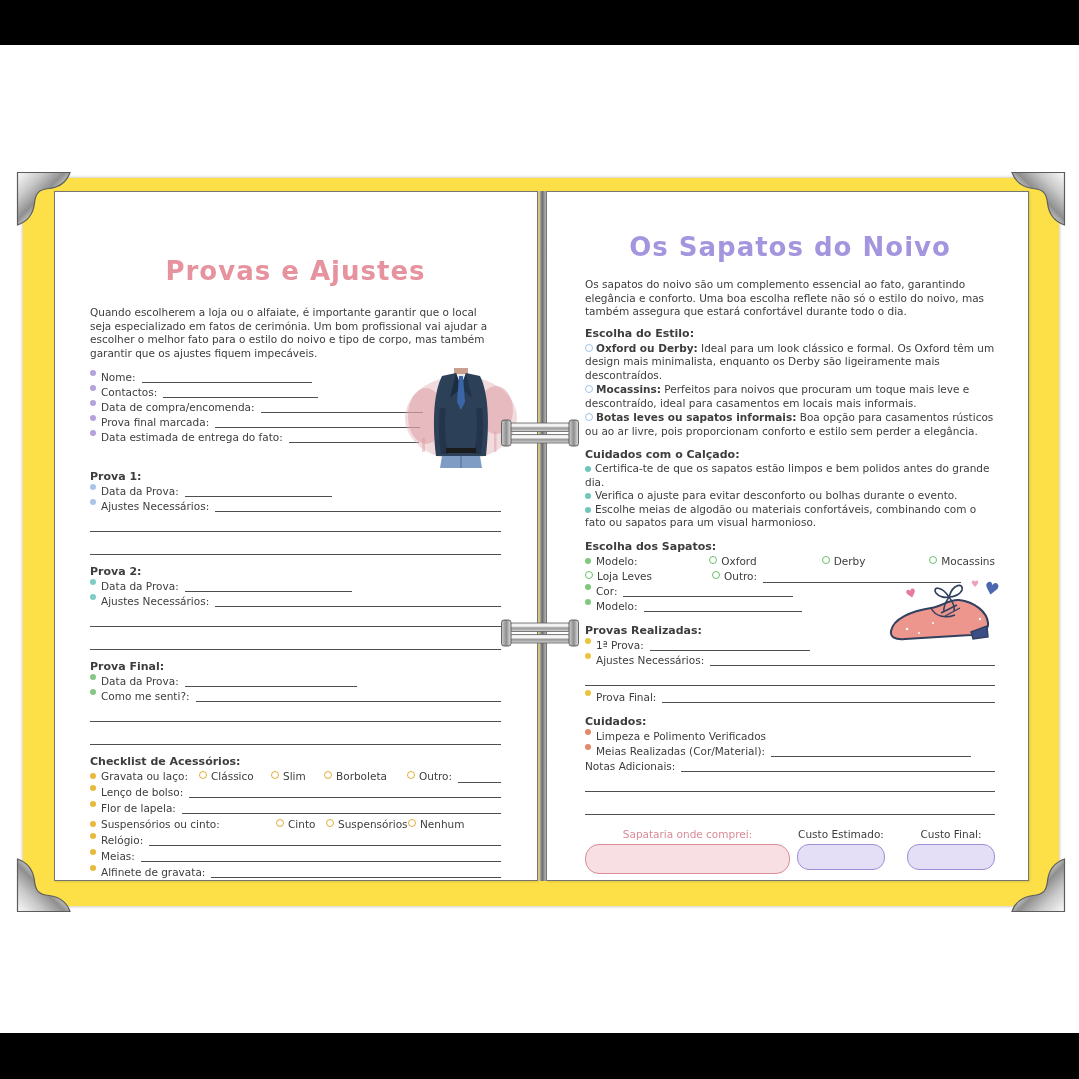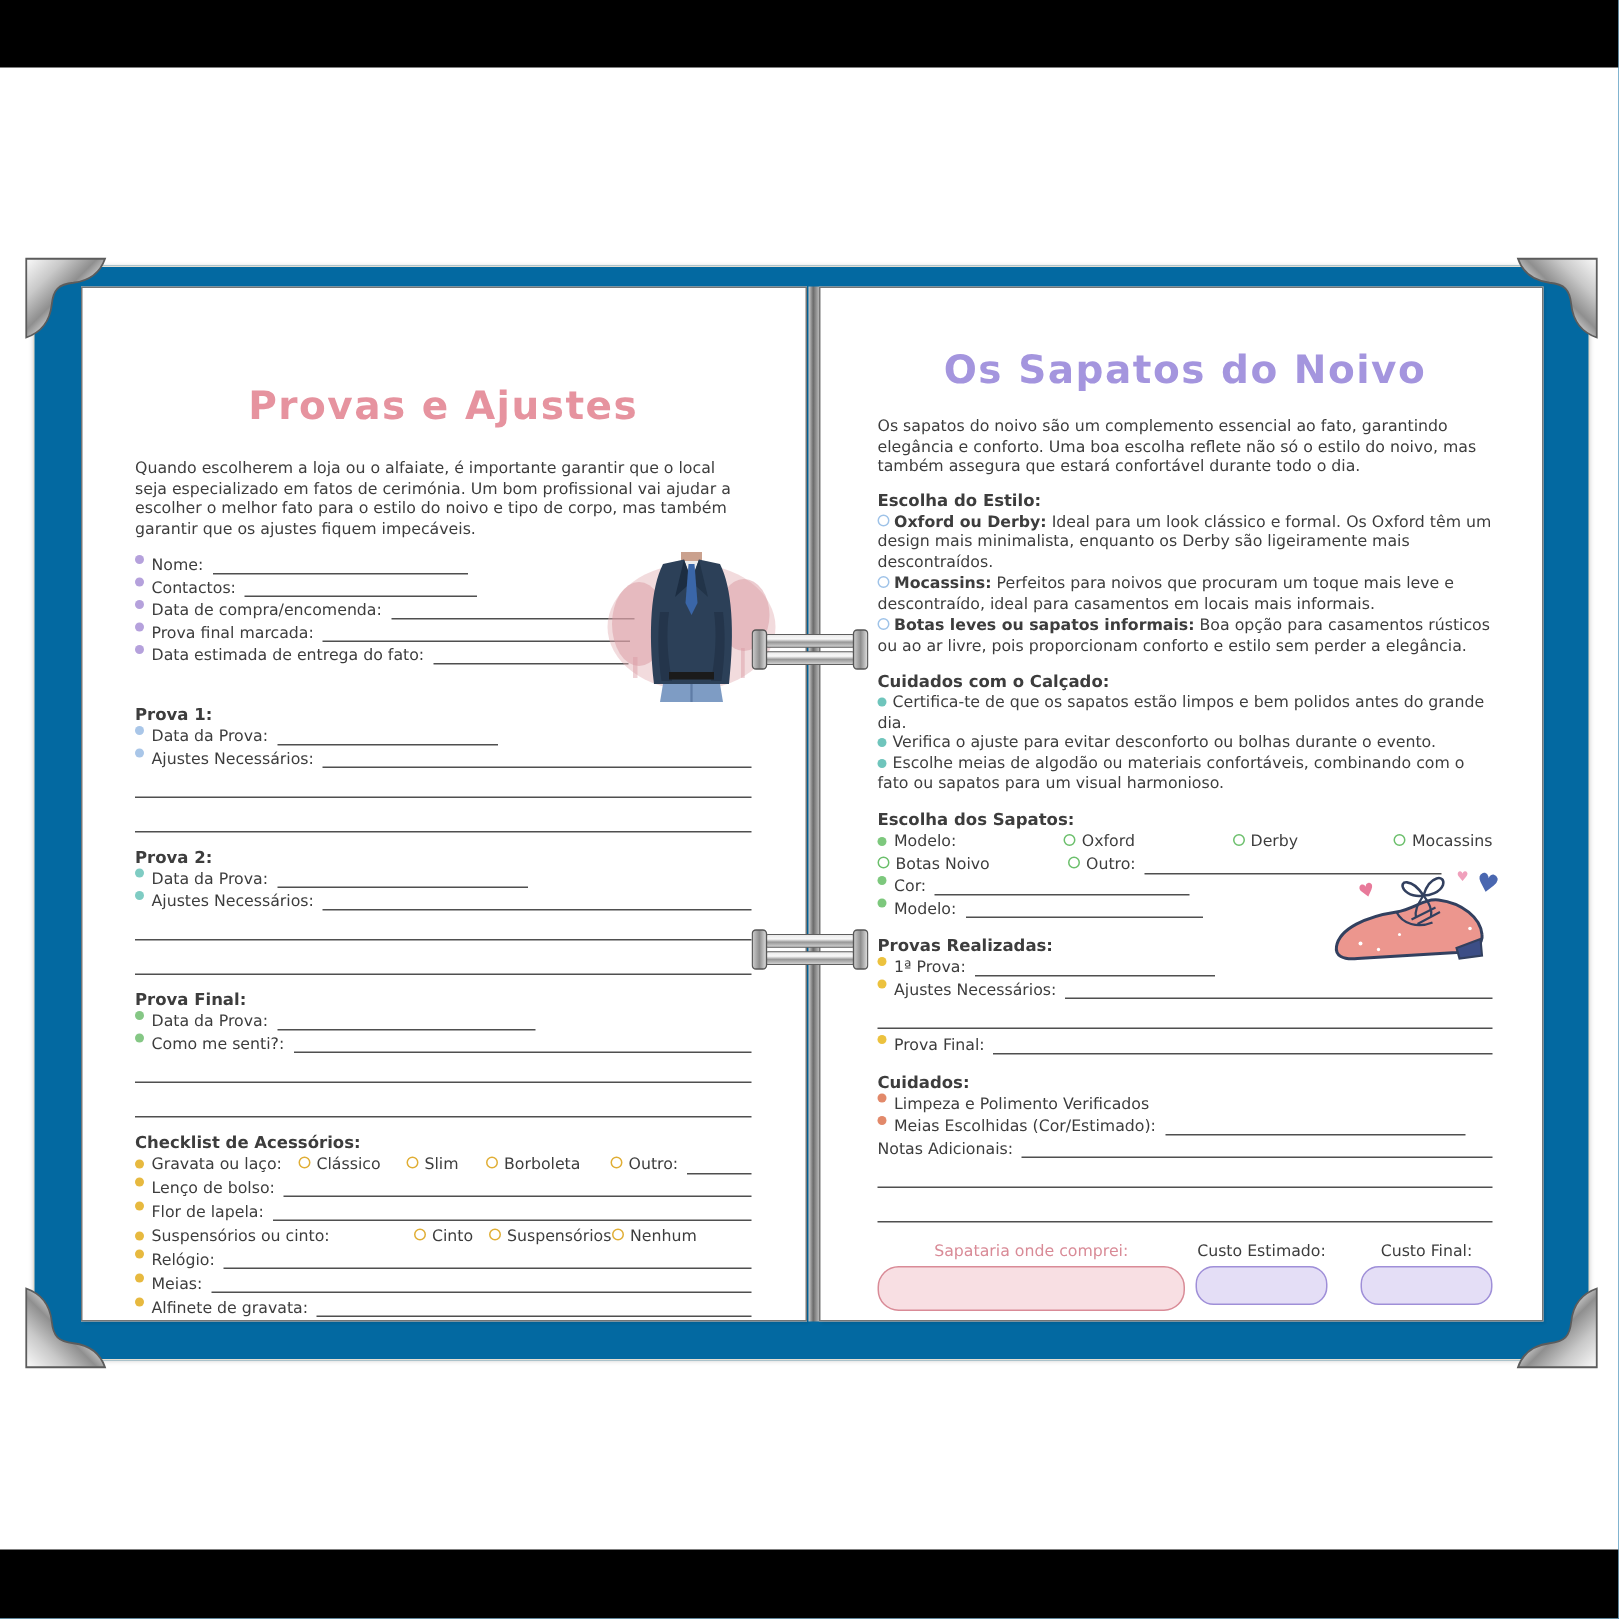--- a/index.html
+++ b/index.html
@@ -3,21 +3,21 @@
 <meta charset="utf-8">
 <style>
   html,body{margin:0;padding:0;}
   body{width:1079px;height:1079px;position:relative;background:#ffffff;
        font-family:"DejaVu Sans",sans-serif;color:#3d3d3d;overflow:hidden;}
   .black-bar{position:absolute;left:0;width:1079px;background:#000;}
   .bar-top{top:0;height:45px;}
   .bar-bottom{top:1033px;height:46px;}
 
   .board{position:absolute;left:22px;top:177px;width:1036px;height:728px;
-         background:#0369a1;border:1px solid #e4ded2;box-shadow:0 0 3px rgba(0,0,0,.18);}
+         background:#fde047;border:1px solid #e4ded2;box-shadow:0 0 3px rgba(0,0,0,.18);}
 
   .page{position:absolute;top:13px;height:690px;background:#fff;border:1px solid #767676;
         box-sizing:border-box;box-shadow:1px 1px 2px rgba(0,0,0,.12);}
   .left-page{left:31px;width:484px;padding:64px 36px 0 35px;}
   .right-page{left:523px;width:483px;padding:40px 33px 0 38px;}
 
   .spine{position:absolute;left:516px;top:13px;width:7px;height:690px;
          background:linear-gradient(90deg,#cfcfcf,#6b6b6b 45%,#b7b7b7);}
 
   .ring{position:absolute;left:478px;width:78px;height:30px;z-index:6;}
@@ -356,21 +356,21 @@
           <span class="lbl">Derby</span>
         </span>
         <span style="display:flex;align-items:flex-end">
           <span class="ocir o-choice"></span>
           <span class="lbl">Mocassins</span>
         </span>
       </div>
       <div class="item">
         <span style="display:flex;align-items:flex-end;width:127px">
           <span class="ocir o-choice"></span>
-          <span class="lbl">Botas Noivo</span>
+          <span class="lbl">Loja Leves</span>
         </span>
         <span style="display:flex;align-items:flex-end">
           <span class="ocir o-choice"></span>
           <span class="lbl">Outro:</span>
           <span class="fill" style="width:198px"></span>
         </span>
       </div>
       <div class="item">
         <span class="dot c-choice"></span>
         <span class="lbl">Cor:</span>
@@ -404,21 +404,21 @@
     </div>
 
     <div class="sec">
       <div class="sec-heading">Cuidados:</div>
       <div class="item">
         <span class="dot c-care2"></span>
         <span class="lbl">Limpeza e Polimento Verificados</span>
       </div>
       <div class="item">
         <span class="dot c-care2"></span>
-        <span class="lbl">Meias Escolhidas (Cor/Estimado):</span>
+        <span class="lbl">Meias Realizadas (Cor/Material):</span>
         <span class="fill" style="width:200px"></span>
       </div>
       <div class="item">
         <span class="lbl">Notas Adicionais:</span>
         <span class="fill grow"></span>
       </div>
       <div class="full-line gap1"></div>
       <div class="full-line gap2"></div>
     </div>
 

